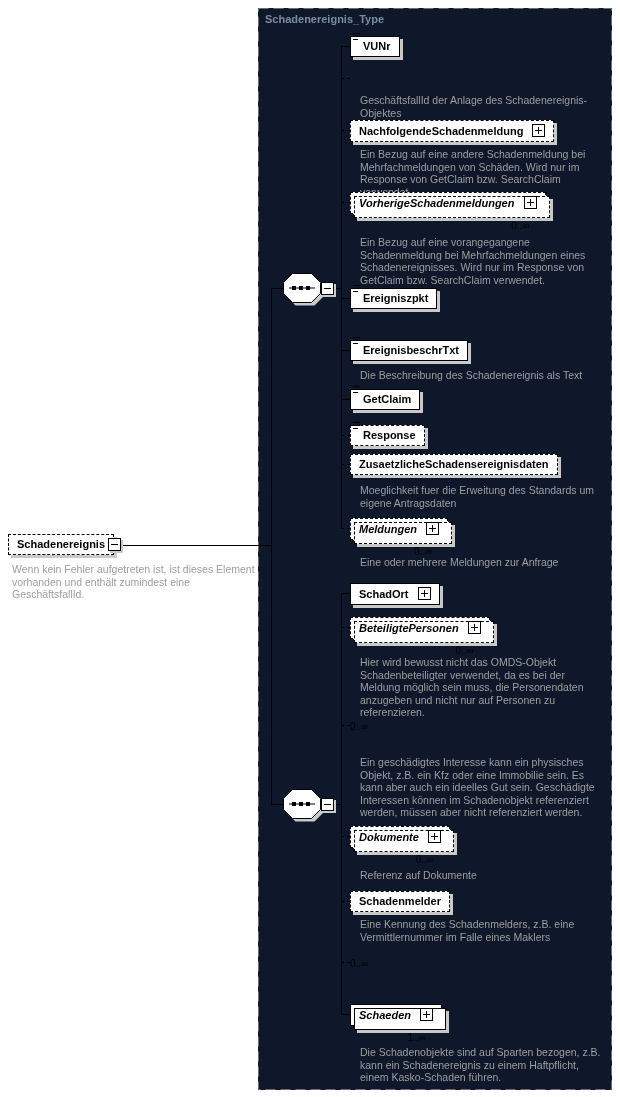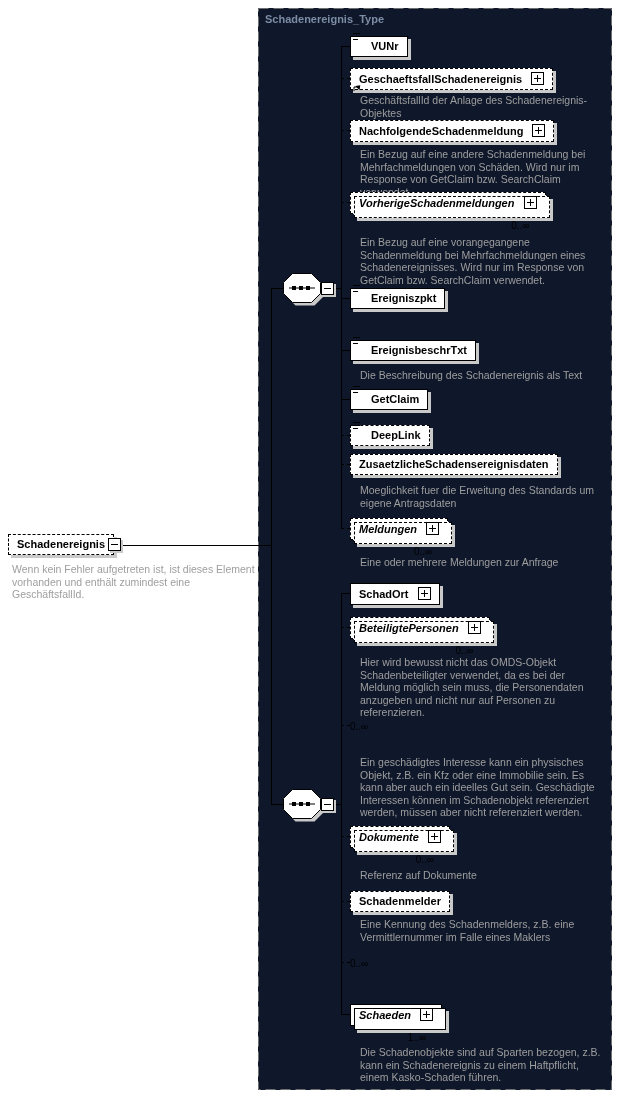--- a/index.html
+++ b/index.html
@@ -24,21 +24,21 @@
   
   .node { position:absolute; }
   .box {
     position:relative; z-index:0; display:inline-block;
     background:#fff; border:1px solid #000;
     padding:3px 8px 3px 8px; font-size:11px; line-height:13px;
     font-weight:bold; color:#000; white-space:nowrap;
     box-shadow:3px 3px 0 #c9c9c9;
   }
   .node.dashed > .box { border-style:dashed; }
-  .node.iconpad > .box { padding-left:20px; }
+  .node.iconpad > .box { padding-left:12px; }
   .node.multi > .box { box-shadow:none;font-style:italic; }
   .node.multi > .box::after {
     content:""; position:absolute; z-index:-1; left:3px; top:3px;
     width:calc(100% + 0px); height:calc(100% + 0px);
     background:#fff; border:1px solid #000; box-shadow:3px 3px 0 #c9c9c9;
   }
   .node.dashed.multi > .box::after { border-style:dashed; }
   .occ {
     font-size:10px; font-weight:normal; color:#000;
     text-align:right; padding-right:16px; margin-top:6px; white-space:nowrap;
@@ -149,31 +149,20 @@
     <div class="box">
       <span class="ticon">
           <i></i>
           <i></i>
           <i></i>
         </span>
       <span>VUNr</span>
     </div>
   </div>
 
-  <div class="node dashed" style="left:350px;top:68px">
-    <div class="box">
-      <svg class="refarrow" viewBox="0 0 10 10">
-        <path d="M2 9 L2 5 L6 5" fill="none" stroke="#000"></path>
-        <path d="M4.5 2.5 L9 2.5 L9 7" fill="none" stroke="#000" opacity="0"></path>
-        <polygon points="5,2 9,5 5,8" fill="#000" transform="rotate(-45 6.5 5)"></polygon>
-      </svg>
-      <span>GeschaeftsfallSchadenereignis</span>
-      <span class="plusbox"><span class="ph"></span><span class="pv"></span></span>
-    </div>
-  </div>
   <div class="desc" style="left:360px;top:94px">GeschäftsfallId der Anlage des Schadenereignis-Objektes</div>
 
   <div class="node dashed" style="left:350px;top:120px">
     <div class="box">
       <span>NachfolgendeSchadenmeldung</span>
       <span class="plusbox"><span class="ph"></span><span class="pv"></span></span>
     </div>
   </div>
   <div class="desc" style="left:360px;top:148px">Ein Bezug auf eine andere Schadenmeldung bei Mehrfachmeldungen von Schäden. Wird nur im Response von GetClaim bzw. SearchClaim verwendet.</div>
 
@@ -220,21 +209,21 @@
     </div>
   </div>
 
   <div class="node dashed iconpad" style="left:350px;top:425px">
     <div class="box">
       <span class="ticon">
           <i></i>
           <i></i>
           <i></i>
         </span>
-      <span>DeepLink</span>
+      <span>Response</span>
     </div>
   </div>
 
   <div class="node dashed" style="left:350px;top:454px">
     <div class="box">
       <span>ZusaetzlicheSchadensereignisdaten</span>
     </div>
   </div>
   <div class="desc" style="left:360px;top:484px">Moeglichkeit fuer die Erweitung des Standards um eigene Antragsdaten</div>
 

